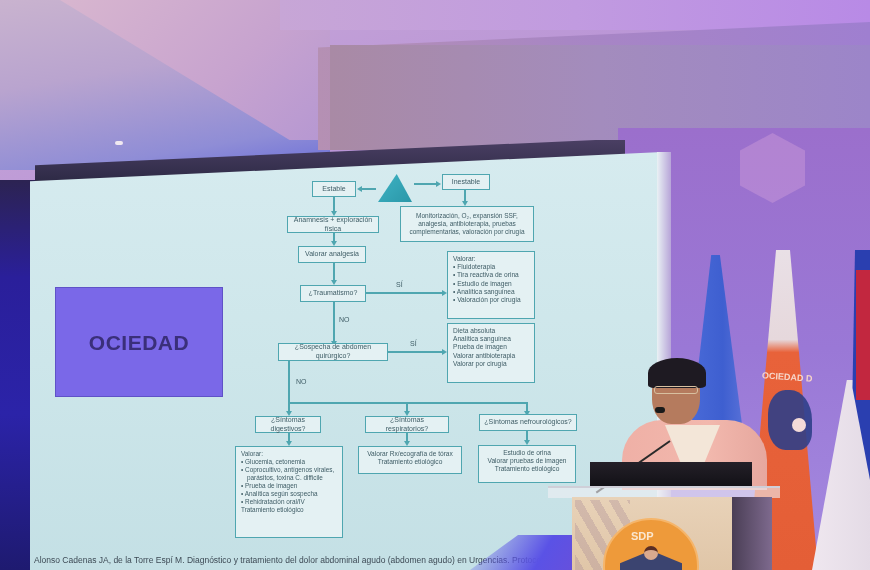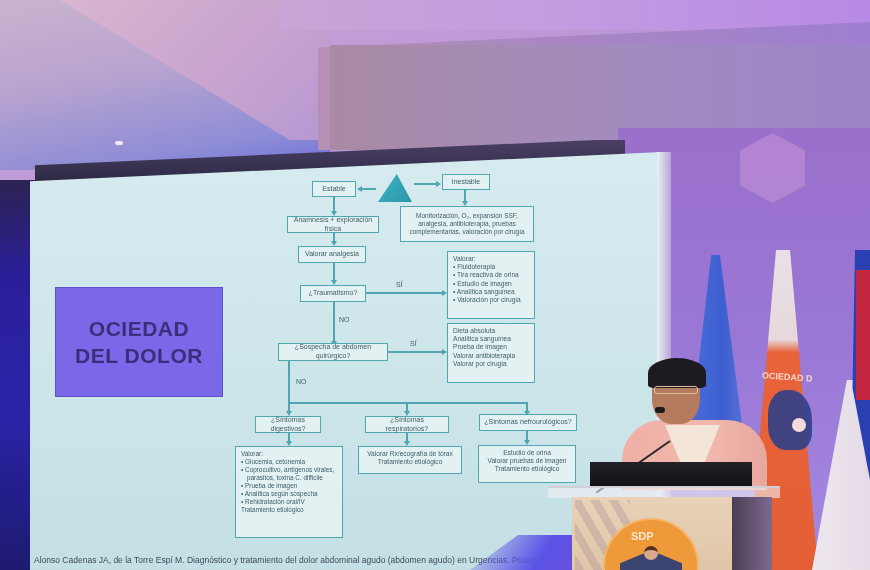--- a/index.html
+++ b/index.html
@@ -233,21 +233,20 @@
 <div class="right-wall"></div>
 <div class="hex-deco"></div>
 <div class="left-wall"></div>
 <div class="dark-band"></div>
 
 <div class="screen"></div>
 <div class="screen-edge"></div>
 
 <div class="title-box">
   <div class="title-line">OCIEDAD</div>
-  <div class="title-line">DEL DOLOR</div>
 </div>
 
 <div>
   <div class="logo-tri"></div>
 
   <div class="fc-box" style="left:312px;top:181px;width:44px;height:16px;">Estable</div>
   <div class="fc-line" style="left:362px;top:188px;width:14px;height:1.5px;"></div>
   <div class="arrow-l" style="left:357px;top:186px;"></div>
   <div class="fc-line" style="left:414px;top:183px;width:22px;height:1.5px;"></div>
   <div class="arrow-r" style="left:436px;top:181px;"></div>

